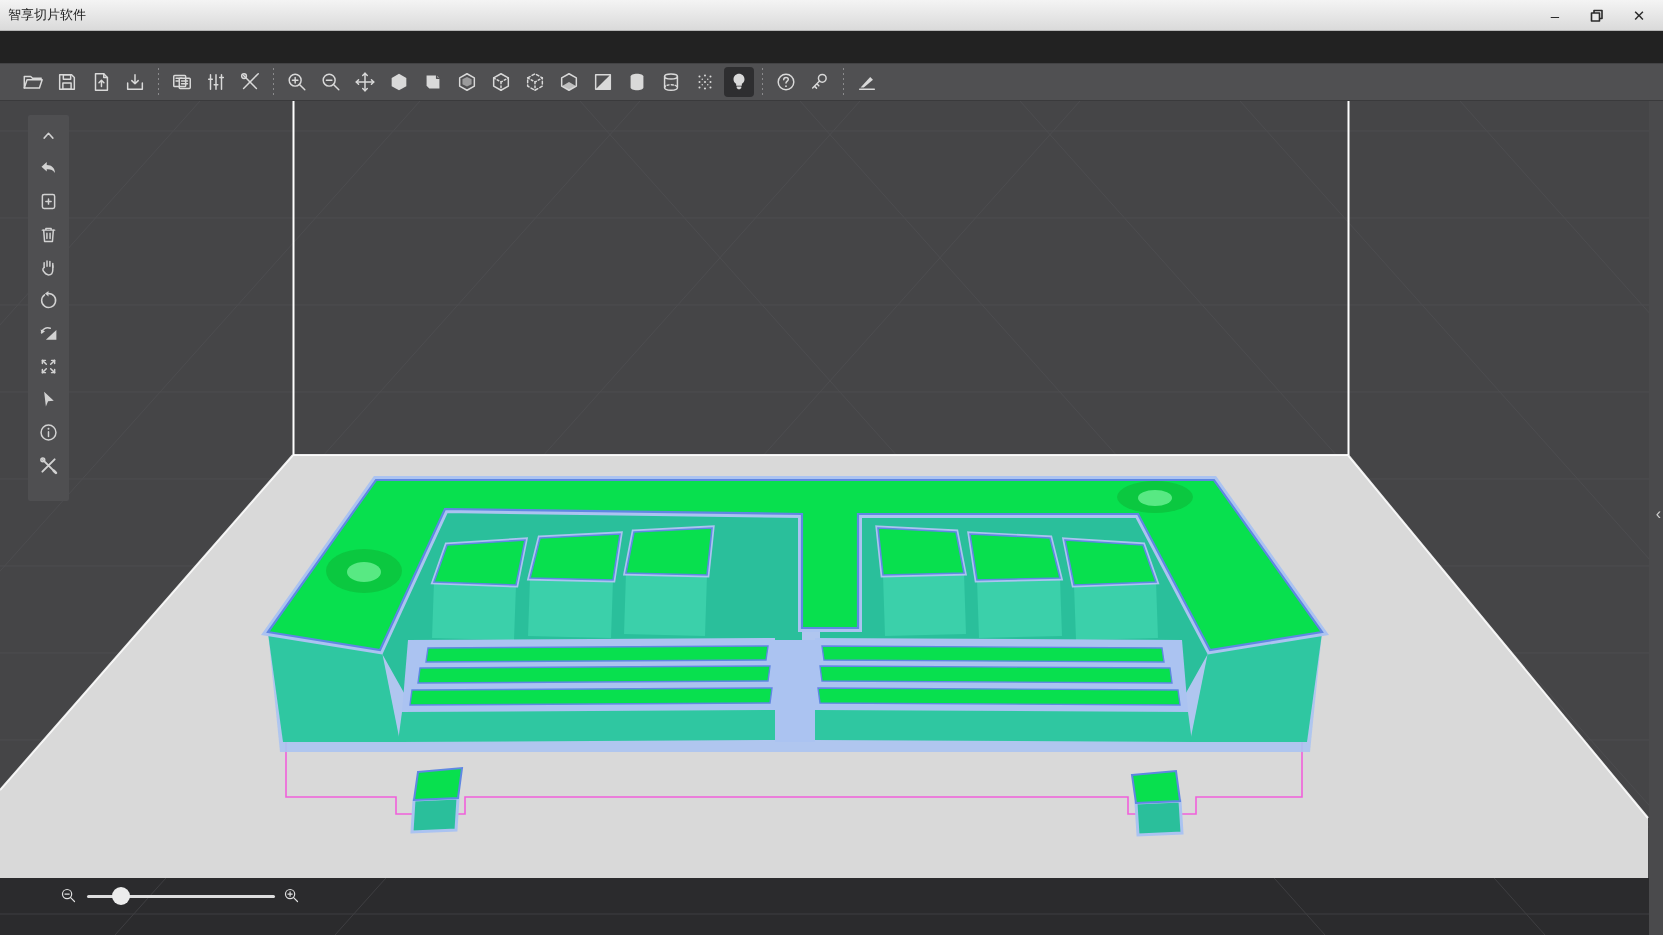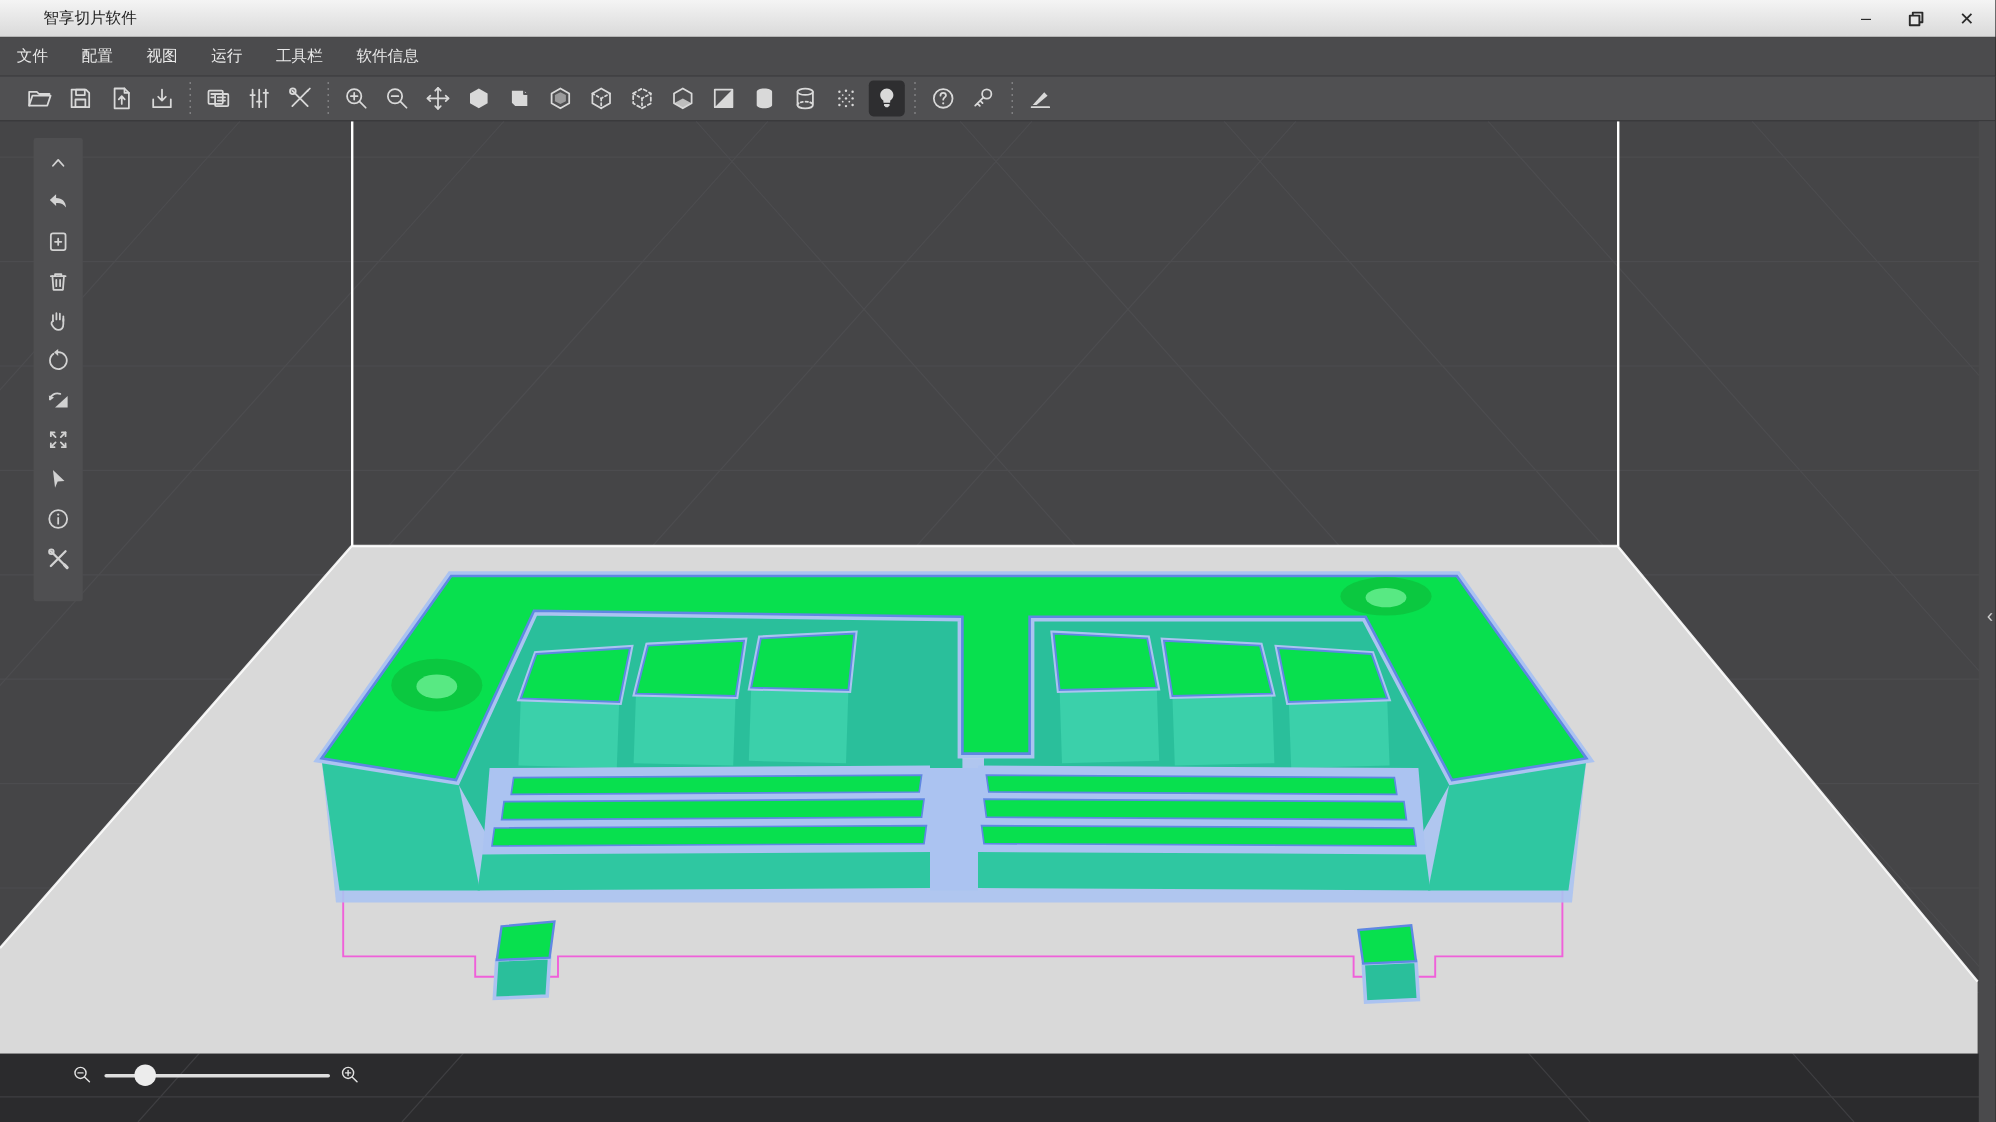--- a/index.html
+++ b/index.html
@@ -3,21 +3,21 @@
 <meta charset="utf-8">
 <style>
   html,body{margin:0;padding:0;background:#222;}
   #stage{position:relative;width:1663px;height:935px;overflow:hidden;
          font-family:"Liberation Sans","DejaVu Sans",sans-serif;
          -webkit-font-smoothing:antialiased;}
   
   .titlebar{position:absolute;left:0;top:0;width:100%;height:31px;
     background:linear-gradient(#f4f4f4,#dadada);display:flex;align-items:center;
     border-bottom:1px solid #b5b5b5;box-sizing:border-box;}
-  .title-text{margin-left:36px;font-size:13px;color:#1c1c1c;}
+  .title-text{margin-left:8px;font-size:13px;color:#1c1c1c;}
   .winbtns{position:absolute;right:10px;top:0;height:31px;display:flex;align-items:center;gap:14px;}
   .winbtn{width:28px;height:24px;display:flex;align-items:center;justify-content:center;
     color:#2a2a2a;font-size:15px;cursor:default;}
   
   .menubar{position:absolute;left:0;top:31px;width:100%;height:32px;background:#4b4b4d;
     display:flex;align-items:center;}
   .menu-item{color:#e9e9e9;font-size:13px;padding:0 14px;height:32px;display:flex;align-items:center;}
   
   .toolbar{position:absolute;left:0;top:63px;width:100%;height:38px;background:#505052;
     border-top:1px solid #434345;border-bottom:1px solid #3a3a3c;box-sizing:border-box;
@@ -67,28 +67,20 @@
       <span class="winbtn">
         <svg class="ic" style="stroke:#2a2a2a;width:14px;height:14px" viewBox="0 0 14 14">
           <rect x="4" y="1.5" width="8" height="8"></rect>
             <rect x="1.5" y="4" width="8" height="8" fill="#e8e8e8"></rect>
         </svg>
       </span>
       <span class="winbtn">✕</span>
     </div>
   </div>
 
-  <div class="menubar">
-    <span class="menu-item">文件</span>
-    <span class="menu-item">配置</span>
-    <span class="menu-item">视图</span>
-    <span class="menu-item">运行</span>
-    <span class="menu-item">工具栏</span>
-    <span class="menu-item">软件信息</span>
-  </div>
 
   <div class="toolbar">
     <div style="width:16px"></div>
     <div class="tbtn">
       <svg class="ic" viewBox="0 0 24 24">
         <path d="M2.5,18.5 L2.5,6 L9.5,6 L11.5,8 L21,8"></path>
           <path d="M2.5,18.5 L5.5,9.5 L22,9.5 L19,18.5 Z"></path>
       </svg>
     </div>
     <div class="tbtn">

